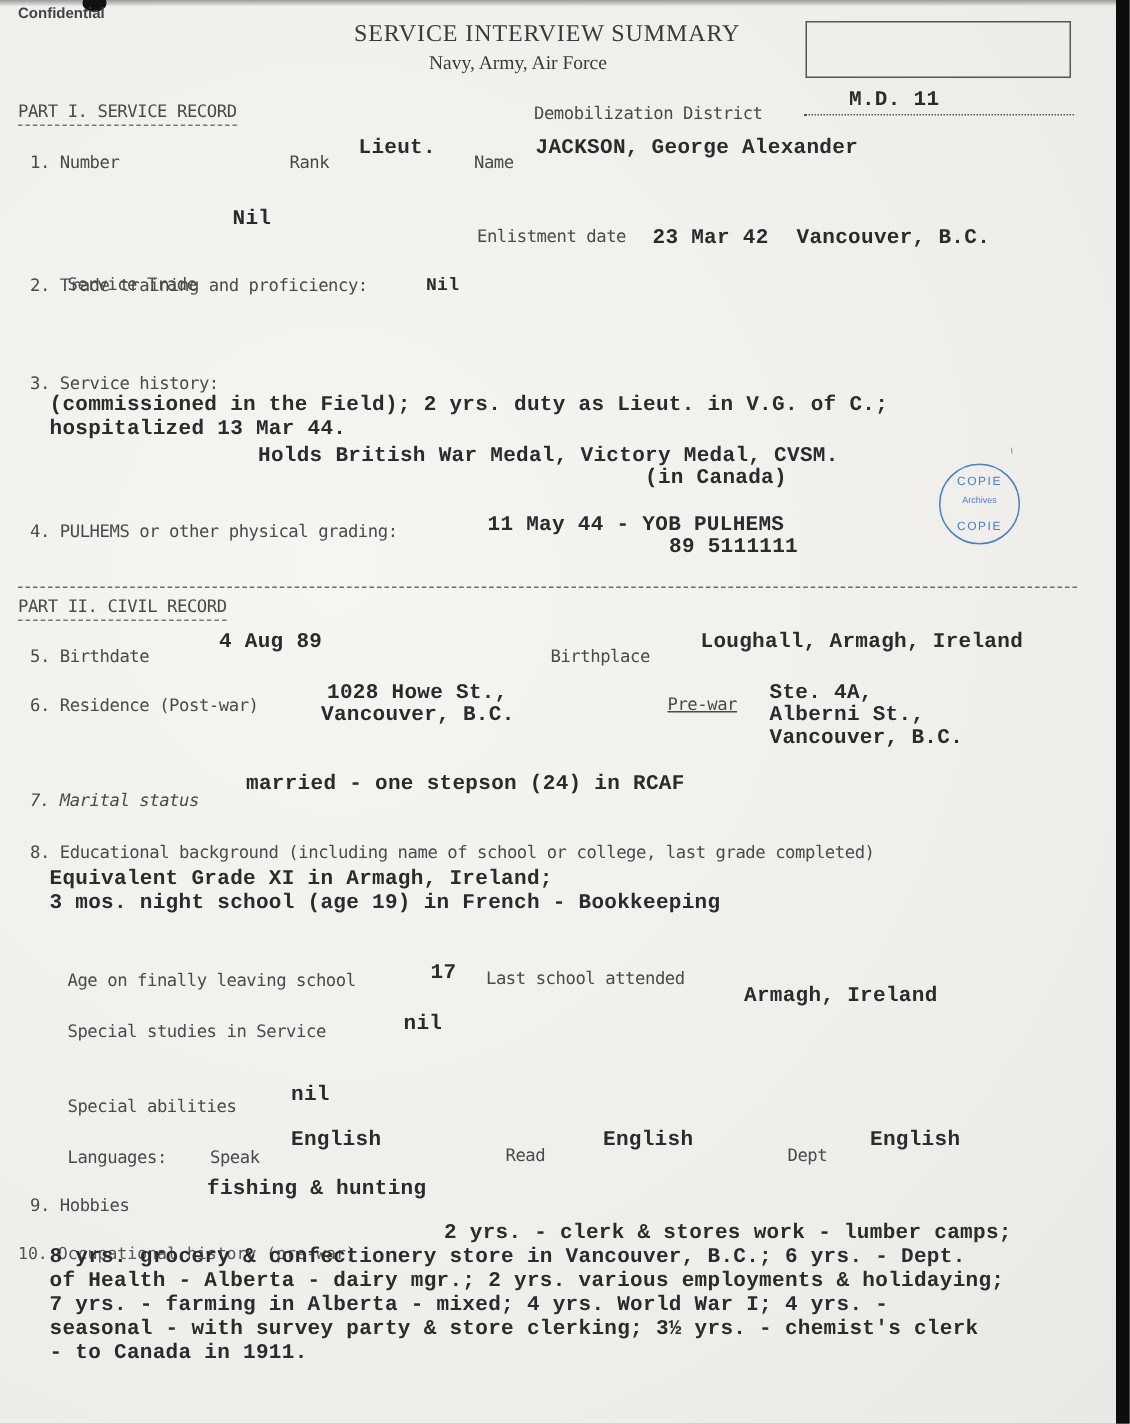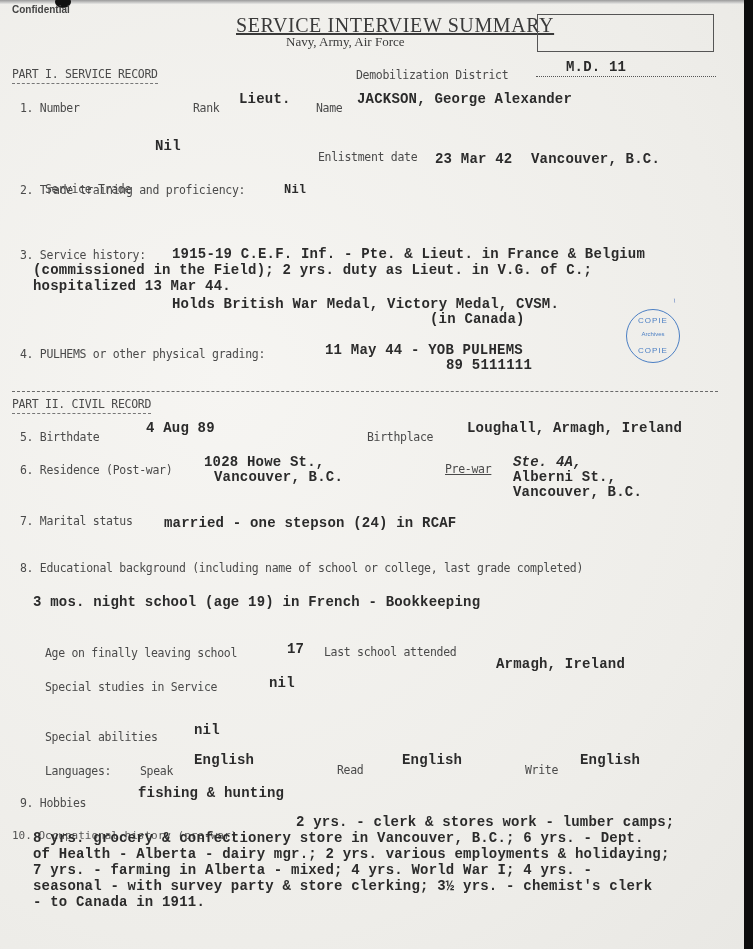--- a/index.html
+++ b/index.html
@@ -12,21 +12,21 @@
     background:#f2f1ee;
     background-image: radial-gradient(ellipse at 30% 40%, #f6f5f2 0%, #eeede9 70%, #e9e8e4 100%);
     color:#2a2a2a;
   }
   .topshadow { position:absolute; left:0; top:0; width:744px; height:4px; background:linear-gradient(#9a9a9a,#e8e8e6); }
   .rightedge { position:absolute; left:744px; top:0; width:9px; height:949px; background:#0d0d0d; }
   .abs { position:absolute; white-space:pre; }
   .lbl { font-family:"DejaVu Sans Mono", monospace; font-size:11.5px; color:#4a4a4a; letter-spacing:-0.3px; }
   .typ { font-family:"Liberation Mono", "DejaVu Sans Mono", monospace; font-size:14px; font-weight:bold; color:#2b2b2b; letter-spacing:0.2px; }
   .serif { font-family:"Liberation Serif", "DejaVu Serif", serif; color:#3a3a3a; }
-  .title { font-size:20px; letter-spacing:0.6px;text-decoration:underline; }
+  .title { font-size:16px; letter-spacing:0.6px; }
   .sub { font-size:13px; }
   .conf { font-family:"Liberation Sans", sans-serif; font-size:10px; font-weight:bold; color:#444; }
   .uline { border-bottom:1px dashed #777; }
   .hr { position:absolute; height:0; border-top:1.5px dashed #6a6a6a; }
   .box { position:absolute; border:1.5px solid #555; }
   .dots { position:absolute; border-bottom:1.5px dotted #555; }
   .stamp {
     position:absolute; width:52px; height:52px; border:1.5px solid #4b7fc4; border-radius:50%;
     color:#4b7fc4; font-family:"Liberation Sans", sans-serif; text-align:center;
   }
@@ -66,21 +66,20 @@
   <div class="abs lbl" style="left:45px;top:150px;margin-top:32px;">Service Trade</div>
   <div class="abs typ" style="left:155px;top:138px;">Nil</div>
   <div class="abs lbl" style="left:318px;top:150px;">Enlistment date</div>
   <div class="abs typ" style="left:435px;top:151px;">23 Mar 42</div>
   <div class="abs typ" style="left:531px;top:151px;">Vancouver, B.C.</div>
 
   <div class="abs lbl" style="left:20px;top:183px;">2. Trade training and proficiency:</div>
   <div class="abs typ" style="left:284px;top:183px;font-size:12px;">Nil</div>
 
   <div class="abs lbl" style="left:20px;top:248px;">3. Service history:</div>
-  <div class="abs typ" style="left:172px;top:246px;">1915-19 C.E.F. Inf. - Pte. &amp; Lieut. in France &amp; Belgium</div>
   <div class="abs typ" style="left:33px;top:262px;">(commissioned in the Field); 2 yrs. duty as Lieut. in V.G. of C.;</div>
   <div class="abs typ" style="left:33px;top:278px;">hospitalized 13 Mar 44.</div>
   <div class="abs typ" style="left:172px;top:296px;">Holds British War Medal, Victory Medal, CVSM.</div>
   <div class="abs typ" style="left:430px;top:311px;">(in Canada)</div>
 
   <div class="stamp" style="left:626px;top:309px;">
     <div class="t1">COPIE</div>
     <div class="t2">Archives</div>
     <div class="t3">COPIE</div>
   </div>
@@ -93,50 +92,51 @@
   <div class="hr" style="left:12px;top:391px;width:706px;"></div>
 
   <div class="abs lbl uline" style="left:12px;top:397px;padding-bottom:2px;">PART II. CIVIL RECORD</div>
 
   <div class="abs lbl" style="left:20px;top:430px;">5. Birthdate</div>
   <div class="abs typ" style="left:146px;top:420px;">4 Aug 89</div>
   <div class="abs lbl" style="left:367px;top:430px;">Birthplace</div>
   <div class="abs typ" style="left:467px;top:420px;">Loughall, Armagh, Ireland</div>
 
   <div class="abs lbl" style="left:20px;top:463px;">6. Residence (Post-war)</div>
-  <div class="abs typ" style="left:204px;top:454px;">1028 Howe St.,</div>
+  <div class="abs typ" style="left:218px;top:454px;">1028 Howe St.,</div>
   <div class="abs typ" style="left:214px;top:469px;">Vancouver, B.C.</div>
   <div class="abs lbl" style="left:445px;top:462px;text-decoration:underline;">Pre-war</div>
-  <div class="abs typ" style="left:513px;top:454px;font-style:italic;">Ste. 4A,</div>
+  <div class="abs typ" style="left:513px;top:454px;">Ste. 4A,</div>
   <div class="abs typ" style="left:513px;top:469px;">Alberni St.,</div>
   <div class="abs typ" style="left:513px;top:484px;">Vancouver, B.C.</div>
 
-  <div class="abs lbl" style="left:20px;top:514px;">7. Marital status</div>
+  <div class="abs lbl" style="left:20px;top:526px;font-style:italic;">7. Marital status</div>
   <div class="abs typ" style="left:164px;top:515px;">married - one stepson (24) in RCAF</div>
 
   <div class="abs lbl" style="left:20px;top:561px;">8. Educational background (including name of school or college, last grade completed)</div>
+  <div class="abs typ" style="left:33px;top:578px;">Equivalent Grade XI in Armagh, Ireland;</div>
   <div class="abs typ" style="left:33px;top:594px;">3 mos. night school (age 19) in French - Bookkeeping</div>
 
   <div class="abs lbl" style="left:45px;top:646px;">Age on finally leaving school</div>
   <div class="abs typ" style="left:287px;top:641px;">17</div>
   <div class="abs lbl" style="left:324px;top:645px;">Last school attended</div>
   <div class="abs typ" style="left:496px;top:656px;">Armagh, Ireland</div>
 
   <div class="abs lbl" style="left:45px;top:680px;">Special studies in Service</div>
   <div class="abs typ" style="left:269px;top:675px;">nil</div>
 
   <div class="abs lbl" style="left:45px;top:730px;">Special abilities</div>
   <div class="abs typ" style="left:194px;top:722px;">nil</div>
 
   <div class="abs lbl" style="left:45px;top:764px;">Languages:</div>
   <div class="abs lbl" style="left:140px;top:764px;">Speak</div>
   <div class="abs typ" style="left:194px;top:752px;">English</div>
   <div class="abs lbl" style="left:337px;top:763px;">Read</div>
   <div class="abs typ" style="left:402px;top:752px;">English</div>
-  <div class="abs lbl" style="left:525px;top:763px;">Write</div>
+  <div class="abs lbl" style="left:525px;top:763px;">Dept</div>
   <div class="abs typ" style="left:580px;top:752px;">English</div>
 
   <div class="abs lbl" style="left:20px;top:796px;">9. Hobbies</div>
   <div class="abs typ" style="left:138px;top:785px;">fishing &amp; hunting</div>
 
   <div class="abs overlay" style="left:12px;top:829px;">10. Occupational history (pre-war)</div>
   <div class="abs typ" style="left:296px;top:814px;">2 yrs. - clerk &amp; stores work - lumber camps;</div>
   <div class="abs typ" style="left:33px;top:830px;">8 yrs. grocery &amp; confectionery store in Vancouver, B.C.; 6 yrs. - Dept.</div>
   <div class="abs typ" style="left:33px;top:846px;">of Health - Alberta - dairy mgr.; 2 yrs. various employments &amp; holidaying;</div>
   <div class="abs typ" style="left:33px;top:862px;">7 yrs. - farming in Alberta - mixed; 4 yrs. World War I; 4 yrs. -</div>

